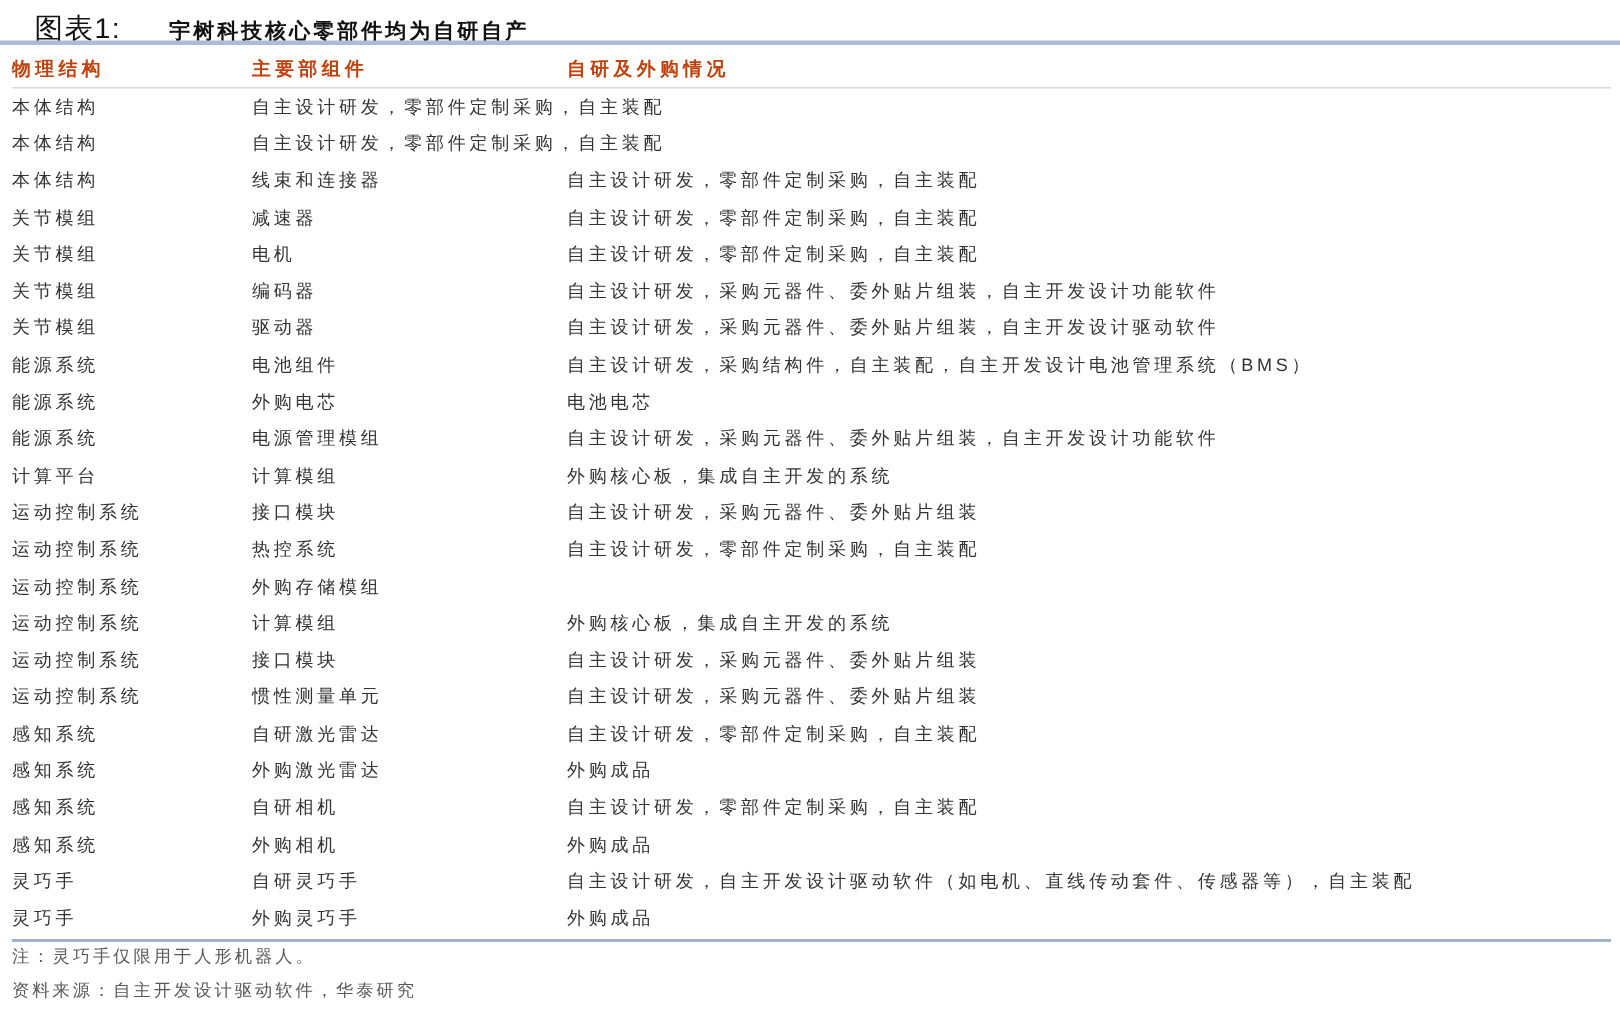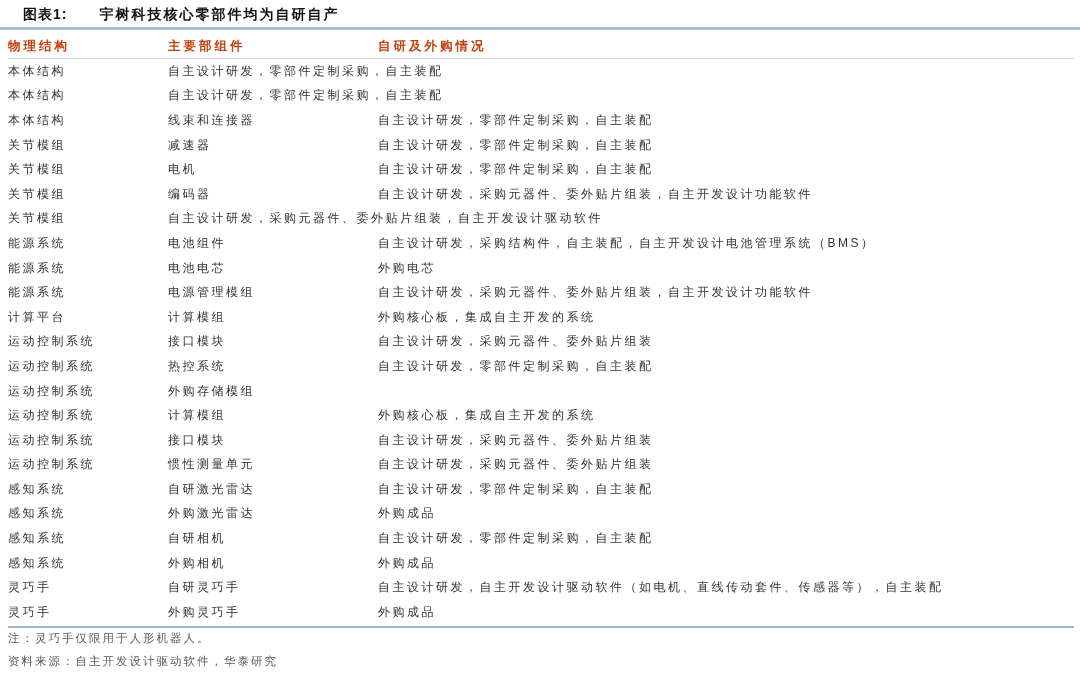--- a/index.html
+++ b/index.html
@@ -19,22 +19,22 @@
     box-sizing: border-box;
     padding: 6px 6px 0 8px;
   }
   .title-row {
     display: flex;
     align-items: baseline;
     height: 22px;
     color: #111111;
   }
   .figure-label {
-    font-size: 14px;
-    font-weight: bold;
+    font-size: 19px;
+    font-weight: normal;
     letter-spacing: 1px;
     white-space: nowrap;
     padding-left: 15px;
   }
   .figure-title {
     font-size: 14px;
     font-weight: bold;
     letter-spacing: 2px;
     margin-left: 32px;
     white-space: nowrap;
@@ -149,33 +149,34 @@
         </div>
 
         <div class="tr">
           <div class="td">关节模组</div>
           <div class="td">编码器</div>
           <div class="td">自主设计研发，采购元器件、委外贴片组装，自主开发设计功能软件</div>
         </div>
 
         <div class="tr">
           <div class="td">关节模组</div>
+          <div class="td">驱动器</div>
           <div class="td">自主设计研发，采购元器件、委外贴片组装，自主开发设计驱动软件</div>
         </div>
 
         <div class="tr">
           <div class="td">能源系统</div>
           <div class="td">电池组件</div>
           <div class="td">自主设计研发，采购结构件，自主装配，自主开发设计电池管理系统（BMS）</div>
         </div>
 
         <div class="tr">
           <div class="td">能源系统</div>
+          <div class="td">外购电芯</div>
           <div class="td">电池电芯</div>
-          <div class="td">外购电芯</div>
         </div>
 
         <div class="tr">
           <div class="td">能源系统</div>
           <div class="td">电源管理模组</div>
           <div class="td">自主设计研发，采购元器件、委外贴片组装，自主开发设计功能软件</div>
         </div>
 
         <div class="tr">
           <div class="td">计算平台</div>

